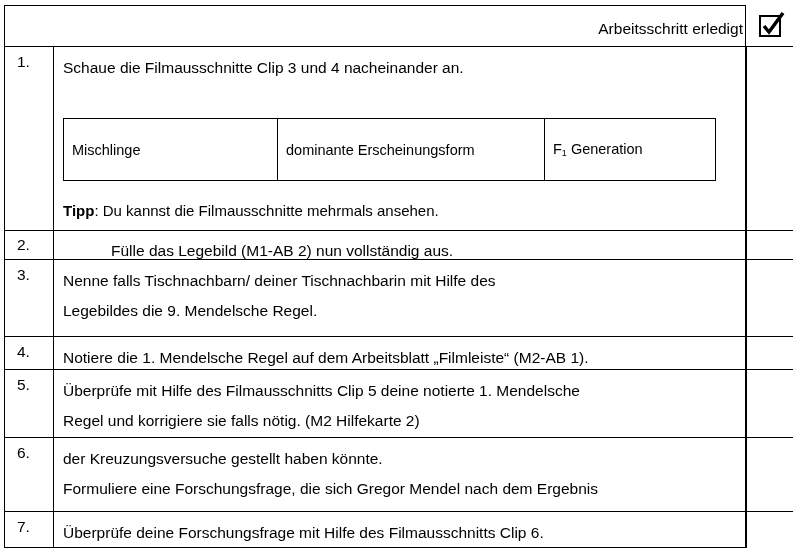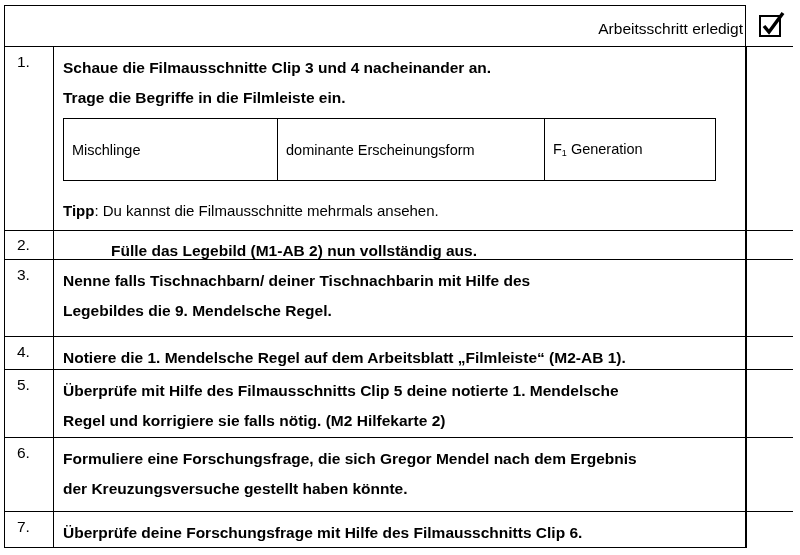--- a/index.html
+++ b/index.html
@@ -7,21 +7,21 @@
     .sheet { position: absolute; left: 4px; top: 5px; width: 742px; height: 543px; border: 1px solid #000; box-sizing: border-box; }
     .hdr { position: absolute; left: 0; top: 0; width: 788px; height: 41px; border-bottom: 1px solid #000; box-sizing: border-box; }
     .hdr-label { position: absolute; right: 50px; top: 14px; font-size: 15.5px; }
     .checkbox { position: absolute; right: 12px; top: 9px; width: 22px; height: 22px; border: 2px solid #000; box-sizing: border-box; }
     .checkbox svg { position: absolute; left: 0; top: -6px; }
     .row { position: absolute; left: 0; width: 788px; border-bottom: 1px solid #000; box-sizing: border-box; }
     .row.last { border-bottom: none; }
     .num { position: absolute; left: 0; top: 0; bottom: 0; width: 49px; border-right: 1px solid #000; box-sizing: border-box; font-size: 15.5px; padding: 6px 0 0 12px; }
     .chk { position: absolute; right: 0; top: 0; bottom: 0; width: 47px; border-left: 1px solid #000; box-sizing: border-box; }
     .txt { position: absolute; left: 58px; top: 6px; right: 55px; font-size: 15.5px; line-height: 30px; }
-    .txt .line { display: block; height: 30px; margin-top: -6px; padding-top: 6px; font-weight: bold; }
+    .txt .line { display: block; height: 30px; margin-top: -6px; padding-top: 6px; }
     .terms { position: absolute; left: 58px; top: 71px; width: 653px; height: 63px; border: 1px solid #000; box-sizing: border-box; border-collapse: collapse; }
     .terms td { border: 1px solid #000; font-size: 14.5px; padding: 0 0 0 8px; height: 31px; vertical-align: middle; }
     .tip { position: absolute; left: 58px; top: 155px; font-size: 15px; }
     .tip b { font-weight: bold; }
     sub { font-size: 9px; vertical-align: -2px; }
   </style>
 </head>
 <body>
 
 <div class="sheet">
@@ -31,21 +31,20 @@
       <svg width="26" height="26" viewBox="0 0 26 26">
           <path d="M3 15 L8 21 L22 2" stroke="#000" stroke-width="3.5" fill="none"></path>
         </svg>
     </span>
   </div>
 
   <div class="row" style="top:41px;height:184px;">
     <div class="num">1.</div>
     <div class="txt">
       <span class="line">Schaue die Filmausschnitte Clip 3 und 4 nacheinander an.</span>
-      <span class="line">Trage die Begriffe in die Filmleiste ein.</span>
     </div>
     <table class="terms">
       <tbody>
           <tr>
         <td style="width:205px;">Mischlinge</td>
         <td style="width:258px;">dominante Erscheinungsform</td>
         <td><span>F</span><sub>1</sub><span> Generation</span></td>
       </tr>
     </tbody>
       </table>
@@ -83,22 +82,22 @@
     <div class="txt">
       <span class="line">Überprüfe mit Hilfe des Filmausschnitts Clip 5 deine notierte 1. Mendelsche</span>
       <span class="line">Regel und korrigiere sie falls nötig. (M2 Hilfekarte 2)</span>
     </div>
     <div class="chk"></div>
   </div>
 
   <div class="row" style="top:432px;height:74px;">
     <div class="num">6.</div>
     <div class="txt">
+      <span class="line">der Kreuzungsversuche gestellt haben könnte.</span>
       <span class="line">Formuliere eine Forschungsfrage, die sich Gregor Mendel nach dem Ergebnis</span>
-      <span class="line">der Kreuzungsversuche gestellt haben könnte.</span>
     </div>
     <div class="chk"></div>
   </div>
 
   <div class="row last" style="top:506px;height:36px;">
     <div class="num">7.</div>
     <div class="txt">
       <span class="line">Überprüfe deine Forschungsfrage mit Hilfe des Filmausschnitts Clip 6.</span>
     </div>
     <div class="chk"></div>

